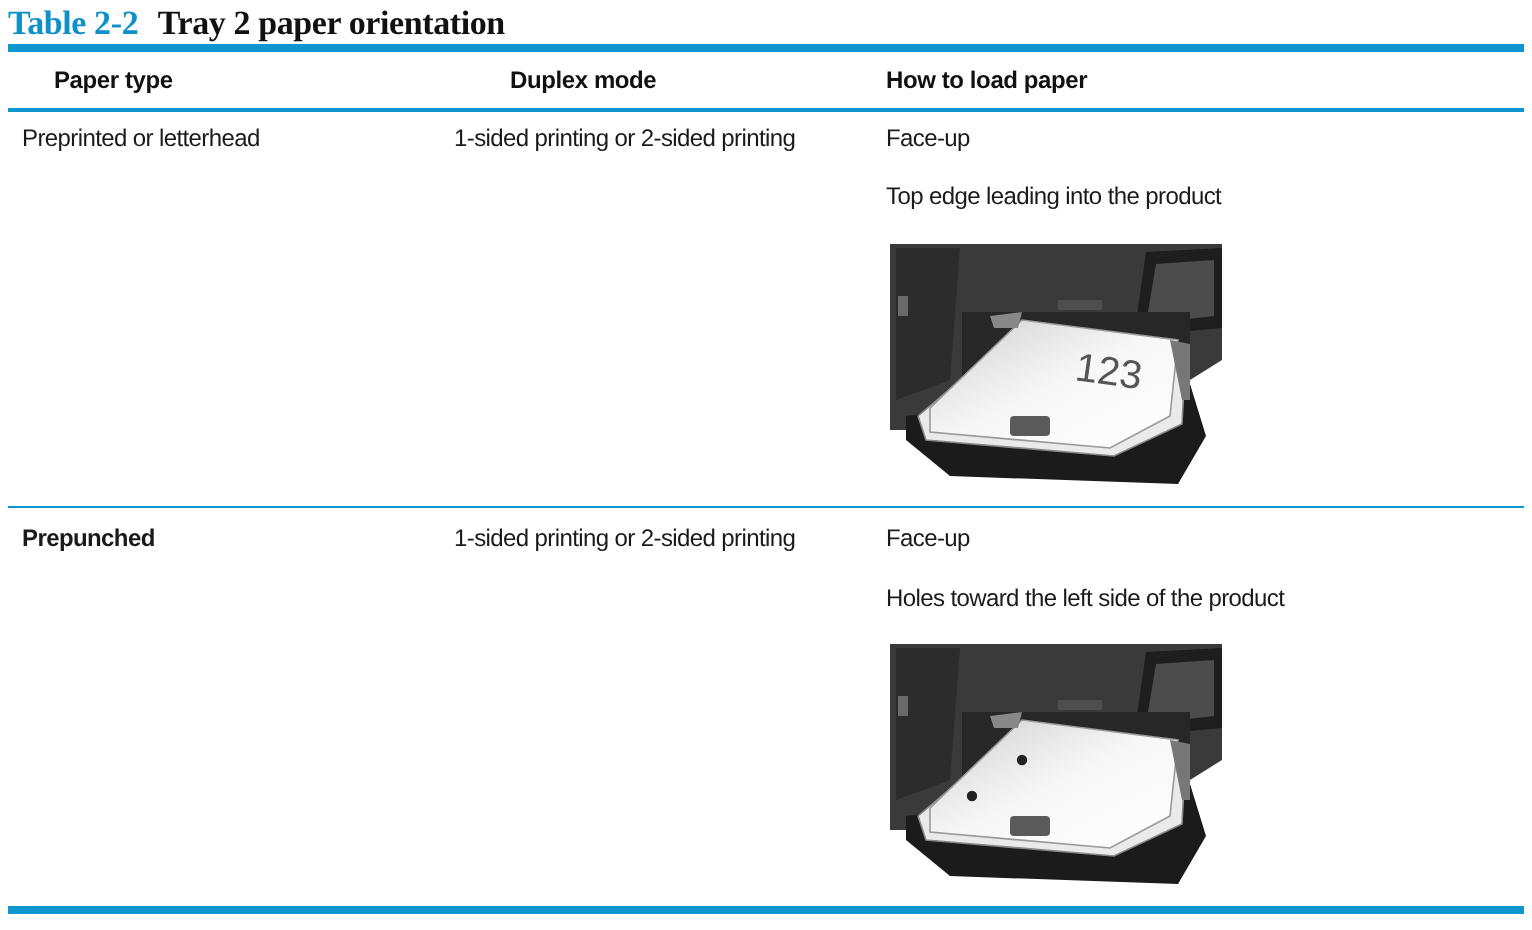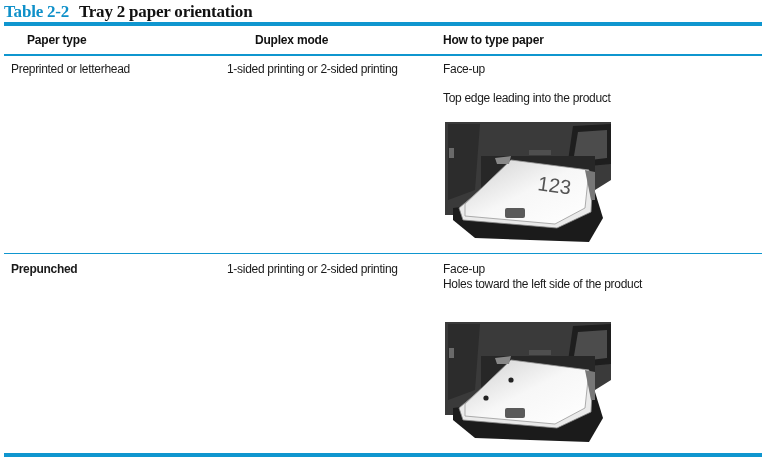--- a/index.html
+++ b/index.html
@@ -19,21 +19,21 @@
 
 <div class="caption">
   <span class="num">Table 2-2</span>
   <span class="title">Tray 2 paper orientation</span>
 </div>
 
 <div class="rule-thick" style="top:22px;"></div>
 
 <div class="hdr" style="left:11px;padding-left:16px;">Paper type</div>
 <div class="hdr" style="left:227px;margin-left:28px;">Duplex mode</div>
-<div class="hdr" style="left:443px;">How to type paper</div>
+<div class="hdr" style="left:443px;">How to load paper</div>
 
 <div class="rule-thin" style="top:54px;"></div>
 
 <div>
   <div class="cell" style="left:11px; top:62px;text-align:right;">Preprinted or letterhead</div>
   <div class="cell" style="left:227px; top:62px;">1-sided printing or 2-sided printing</div>
   <div class="cell" style="left:443px; top:62px;">Face-up</div>
   <div class="cell" style="left:443px; top:91px;text-align:right;">Top edge leading into the product</div>
   <svg class="illus" style="top:120px;" height="124" viewBox="0 0 166 124">
     <defs>
@@ -59,21 +59,21 @@
     <path d="M50 38 L66 36 L64 44 L52 44 Z" fill="#888"></path>
   </svg>
 </div>
 
 <div class="rule-thin" style="top:253px; height:1px;"></div>
 
 <div>
   <div class="cell" style="left:11px; top:262px;font-weight:bold;">Prepunched</div>
   <div class="cell" style="left:227px; top:262px;">1-sided printing or 2-sided printing</div>
   <div class="cell" style="left:443px; top:262px;">Face-up</div>
-  <div class="cell" style="left:443px; top:277px;">Holes toward the left side of the product</div>
+  <div class="cell" style="left:443px; top:292px;">Holes toward the left side of the product</div>
   <svg class="illus" style="top:320px;" height="124" viewBox="0 0 166 124">
     <defs>
       <linearGradient id="pg2" x1="0" y1="0" x2="1" y2="1">
         <stop offset="0" stop-color="#cfcfcf"></stop>
           <stop offset="0.5" stop-color="#f7f7f7"></stop>
           <stop offset="1" stop-color="#ffffff"></stop>
       </linearGradient>
     </defs>
     <path d="M0 2 L166 2 L166 60 L150 70 L150 95 L0 95 Z" fill="#3a3a3a"></path>
     <path d="M3 4 L35 4 L30 70 L3 80 Z" fill="#2c2c2c"></path>

